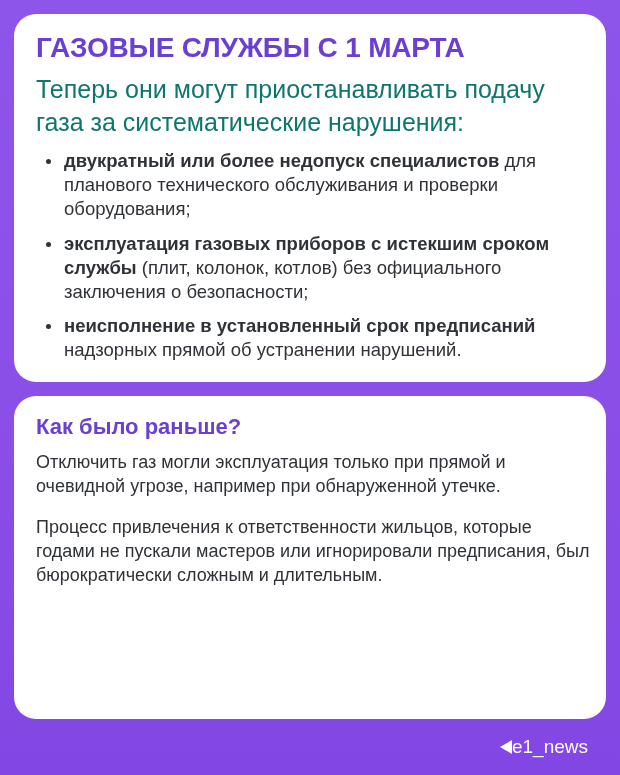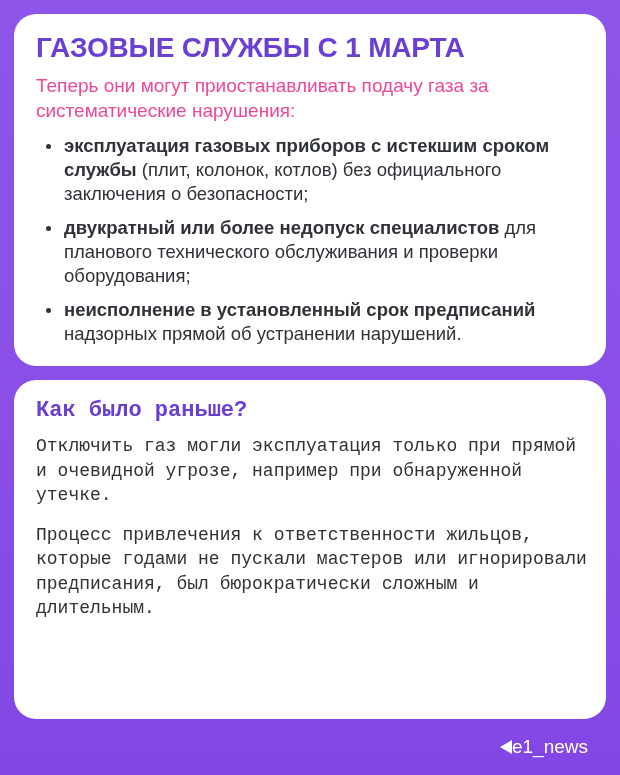--- a/index.html
+++ b/index.html
@@ -39,22 +39,22 @@
     letter-spacing: -0.2px;
     margin: 0 0 10px 0;
     text-transform: uppercase;
     font-stretch: condensed;
   }
   .headline .line {
     display: block;
     white-space: nowrap;
   }
   .lede {
-    color: #ec4899;
-    font-size: 19px;
+    color: #0f766e;
+    font-size: 25px;
     line-height: 1.32;
     margin: 0 0 10px 0;
   }
   ul.points {
     margin: 0;
     padding: 0 0 0 6px;
     list-style: none;
   }
   ul.points li {
     position: relative;
@@ -79,21 +79,20 @@
   }
   ul.points b {
     font-weight: 700;
   }
   .spacer {
     height: 14px;
   }
   .card-bottom {
     padding: 18px 12px 20px 22px;
     flex: 1;
-    font-family: Liberation Mono, monospace;
   }
   .subhead {
     color: #6b3fd4;
     font-weight: 700;
     font-size: 22px;
     line-height: 1.2;
     margin: 0 0 10px 0;
   }
   .para {
     color: #2f3237;
@@ -131,24 +130,24 @@
 
 <div class="page">
 
   <div class="card card-top">
     <h1 class="headline">
       <span class="line">ГАЗОВЫЕ СЛУЖБЫ С 1 МАРТА</span>
     </h1>
     <p class="lede">Теперь они могут приостанавливать подачу газа за систематические нарушения:</p>
     <ul class="points">
       <li>
-        <b>эксплуатация газовых приборов с истекшим сроком службы</b><span> (плит, колонок, котлов) без официального заключения о безопасности;</span>
+        <b>двукратный или более недопуск специалистов</b><span> для планового технического обслуживания и проверки оборудования;</span>
       </li>
       <li>
-        <b>двукратный или более недопуск специалистов</b><span> для планового технического обслуживания и проверки оборудования;</span>
+        <b>эксплуатация газовых приборов с истекшим сроком службы</b><span> (плит, колонок, котлов) без официального заключения о безопасности;</span>
       </li>
       <li>
         <b>неисполнение в установленный срок предписаний</b><span> надзорных прямой об устранении нарушений.</span>
       </li>
     </ul>
   </div>
 
   <div class="spacer"></div>
 
   <div class="card card-bottom">

